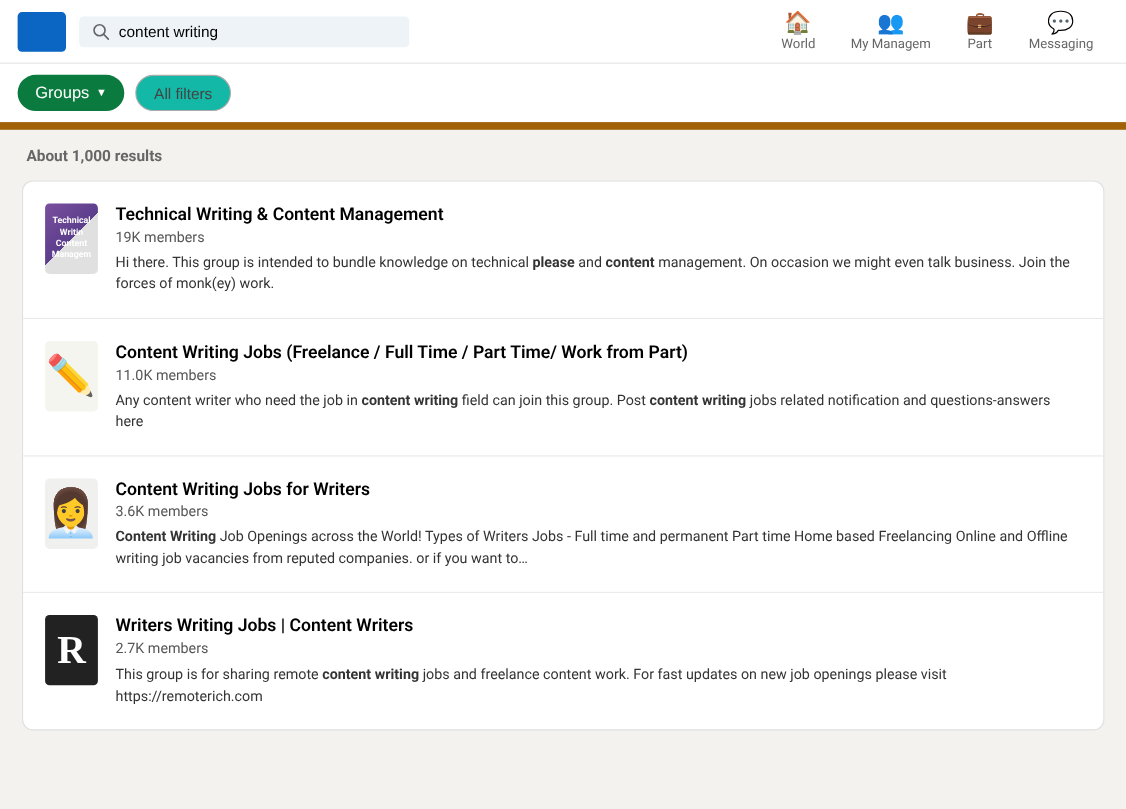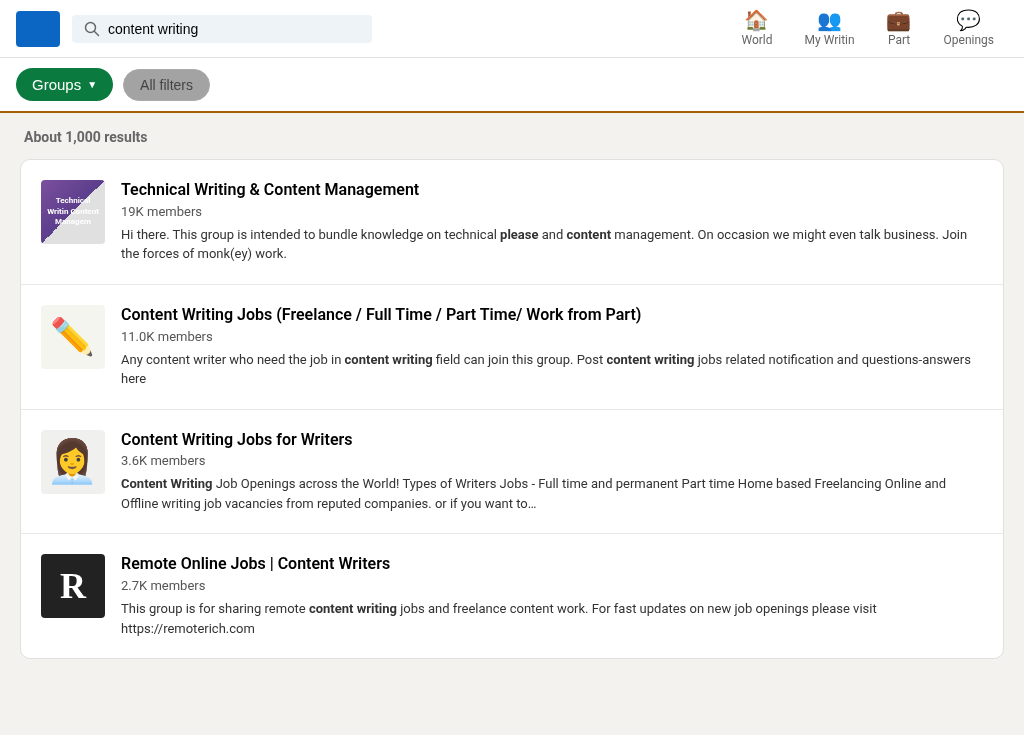--- a/index.html
+++ b/index.html
@@ -81,44 +81,43 @@
       line-height: 1;
     }
     .nav-item .nav-label {
       font-size: 12px;
       white-space: nowrap;
     }
 
     
     .filter-bar {
       background: #fff;
-      border-bottom: 2px solid #a16207;
+      border-bottom: 7px solid #a16207;
       padding: 10px 16px;
       display: flex;
-      align-items: center;
       gap: 10px;
     }
     .groups-btn {
       background: #0a7a3e;
       color: #fff;
       border: none;
       border-radius: 20px;
       padding: 8px 16px;
       font-size: 15px;
       font-weight: 500;
       cursor: pointer;
       display: flex;
       align-items: center;
       gap: 6px;
     }
     .groups-btn .chevron {
       font-size: 10px;
     }
     .all-filters-btn {
-      background: #a3a3a3;
+      background: #14b8a6;
       color: #444;
       border: 1.5px solid #aaa;
       border-radius: 20px;
       padding: 7px 16px;
       font-size: 14px;
       cursor: pointer;
     }
 
     
     .main-content {
@@ -144,21 +143,21 @@
       display: flex;
       align-items: flex-start;
       padding: 20px 20px;
       border-bottom: 1px solid #e8e8e8;
       gap: 16px;
     }
     .group-item:last-child {
       border-bottom: none;
     }
     .group-thumbnail {
-      width: 64px;
+      width: 48px;
       height: 64px;
       flex-shrink: 0;
       border-radius: 4px;
       overflow: hidden;
       display: flex;
       align-items: center;
       justify-content: center;
     }
     .thumb-1 {
       background: linear-gradient(135deg, #7b4f9e 0%, #5b3e8c 50%, #e0e0e0 50%);
@@ -247,29 +246,29 @@
     <input type="text" value="content writing" style="">
   </div>
   <div class="nav-spacer"></div>
   <nav class="nav-items">
     <a class="nav-item">
       <span class="nav-icon">🏠</span>
       <span class="nav-label">World</span>
     </a>
     <a class="nav-item">
       <span class="nav-icon">👥</span>
-      <span class="nav-label">My Writin</span>
+      <span class="nav-label">My Managem</span>
     </a>
     <a class="nav-item">
       <span class="nav-icon">💼</span>
       <span class="nav-label">Part</span>
     </a>
     <a class="nav-item">
       <span class="nav-icon">💬</span>
-      <span class="nav-label">Openings</span>
+      <span class="nav-label">Messaging</span>
     </a>
   </nav>
 </header>
 
 <div class="filter-bar">
   <button class="groups-btn">
     <span>Groups</span>
     <span class="chevron">▼</span>
   </button>
   <button class="all-filters-btn">
@@ -319,21 +318,21 @@
           <strong>Content Writing</strong> Job Openings across the World! Types of Writers Jobs - Full time and permanent Part time Home based Freelancing Online and Offline writing job vacancies from reputed companies. or if you want to…
         </div>
       </div>
     </div>
 
     <div class="group-item">
       <div class="group-thumbnail thumb-4">
         <span class="thumb-r-letter">R</span>
       </div>
       <div class="group-info">
-        <div class="group-name">Remote Online Jobs | Content Writers</div>
+        <div class="group-name">Writers Writing Jobs | Content Writers</div>
         <div class="group-members">2.7K members</div>
         <div class="group-desc">
           This group is for sharing remote <strong>content writing</strong> jobs and freelance content work. For fast updates on new job openings please visit https://remoterich.com
         </div>
       </div>
     </div>
 
   </div>
 </div>
 

